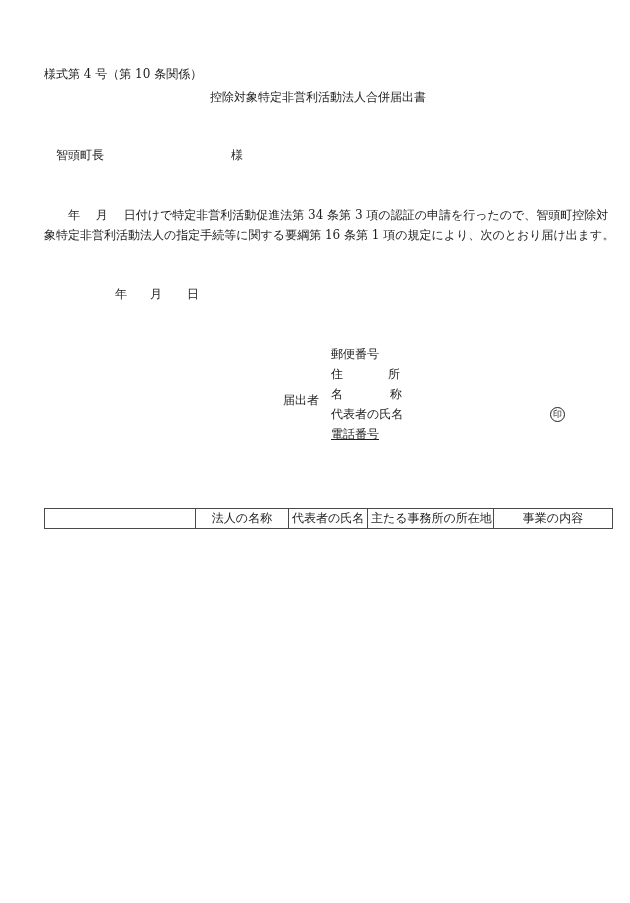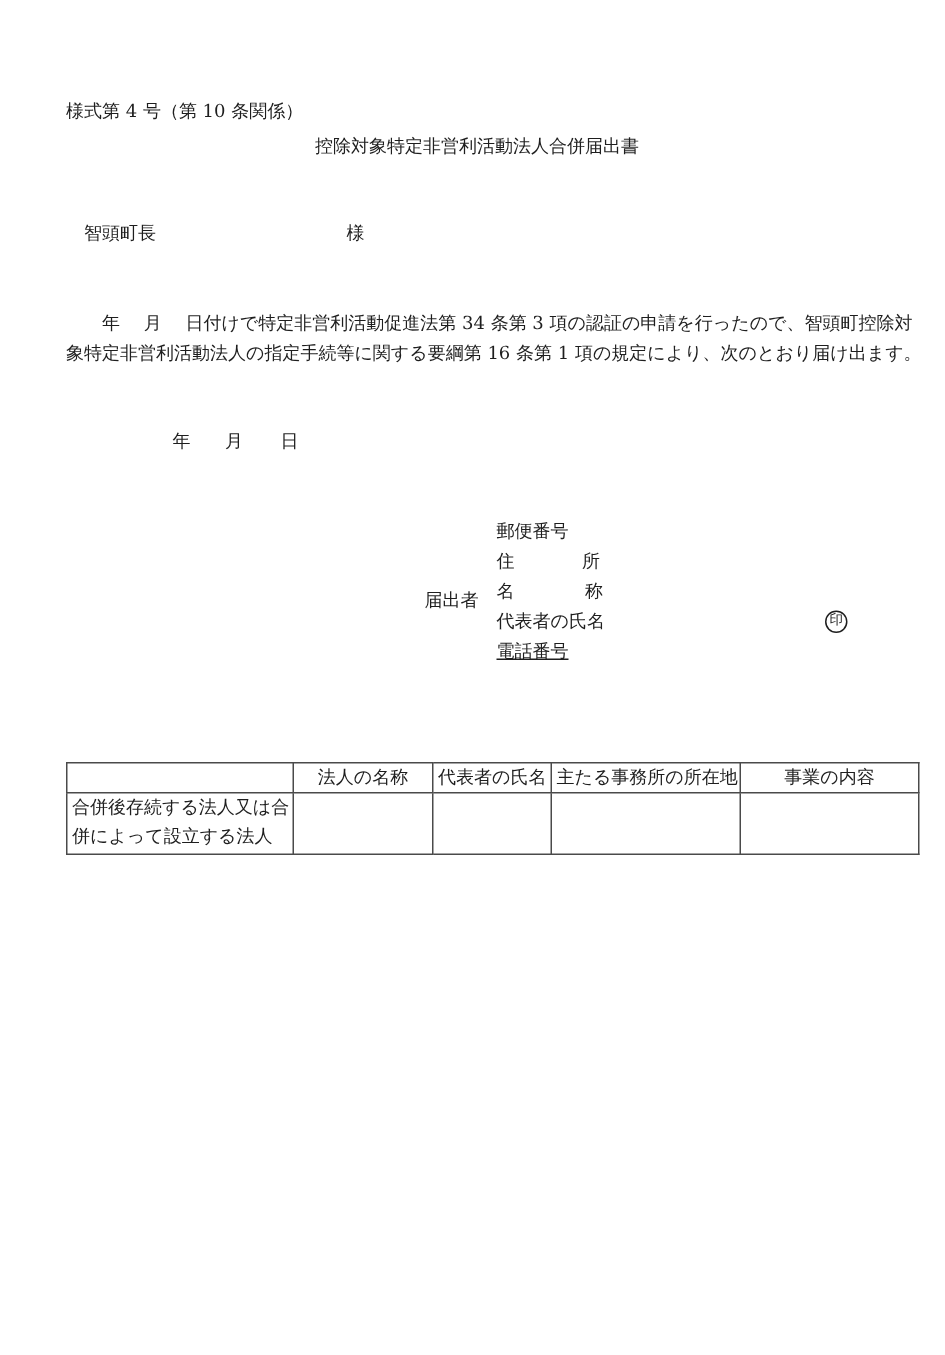--- a/index.html
+++ b/index.html
@@ -112,24 +112,14 @@
   <thead>
     <tr>
       <th></th>
       <th>法人の名称</th>
       <th class="left">代表者の氏名</th>
       <th class="left">主たる事務所の所在地</th>
       <th>事業の内容</th>
     </tr>
   </thead>
   <tbody>
-    <tr class="row-tall">
-      <td>
-        <span class="cell-line">合併後存続する法人又は合</span>
-        <span class="cell-line">併によって設立する法人</span>
-      </td>
-      <td></td>
-      <td></td>
-      <td></td>
-      <td></td>
-    </tr>
   </tbody>
 </table>
 
 </body></html>

